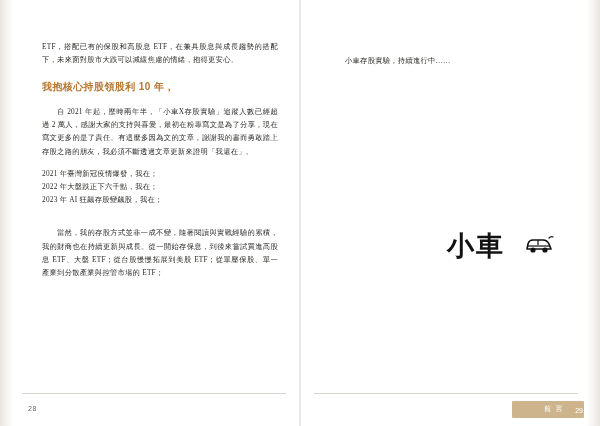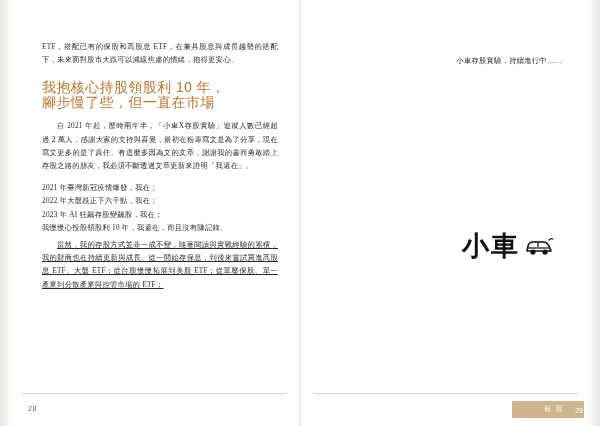--- a/index.html
+++ b/index.html
@@ -61,49 +61,48 @@
     font-size: 7.3px;
     line-height: 13.2px;
     color: #2c2a28;
     text-align: justify;
     letter-spacing: 0.25px;
   }
   p.indent { text-indent: 15px; }
 
   .heading {
     margin: 14px 0 10px 0;
-    font-size: 14px;
+    font-size: 10px;
     line-height: 14.5px;
-    font-weight: normal;
+    font-weight: bold;
     color: #b5772f;
     letter-spacing: 0.4px;
     font-family: "Liberation Sans", "DejaVu Sans", sans-serif;
   }
   .heading span { display: block; }
 
   .list-block p.body { margin-bottom: 0; }
 
   .closing {
     margin-top: 14px;
     font-size: 7.3px;
     line-height: 13.2px;
     color: #2c2a28;
     text-indent: 15px;
     letter-spacing: 0.25px;
-    text-align: right;
   }
 
   
   .signature {
     position: absolute;
     right: 46px;
     top: 232px;
     display: flex;
-    align-items: center;
-    gap: 4px;
+    align-items: flex-start;
+    gap: 19px;
   }
   .sig-text {
     font-size: 27px;
     font-weight: bold;
     color: #111111;
     letter-spacing: 2px;
     font-family: "DejaVu Serif", "Liberation Serif", serif;
     line-height: 1;
   }
   .sig-mark {
@@ -166,33 +165,31 @@
 
   <div class="spread">
 
     <div class="leaf leaf-left">
       <div class="content">
 
         <p class="body">ETF，搭配已有的保股和高股息 ETF，在兼具股息與成長趨勢的搭配下，未來面對股市大跌可以減緩焦慮的情緒，抱得更安心。</p>
 
         <div class="heading">
           <span>我抱核心持股領股利 10 年，</span>
-          <span>腳步慢了些，但一直在市場</span>
         </div>
 
         <p class="body indent">自 2021 年起，歷時兩年半，「小車X存股實驗」追蹤人數已經超過 2 萬人，感謝大家的支持與喜愛，最初在粉專寫文是為了分享，現在寫文更多的是了責任。有這麼多因為文的文章，謝謝我的書而勇敢踏上存股之路的朋友，我必須不斷透過文章更新來證明「我還在」。</p>
 
         <div class="list-block">
           <p class="body">2021 年臺灣新冠疫情爆發，我在；</p>
           <p class="body">2022 年大盤跌正下六千點，我在；</p>
           <p class="body">2023 年 AI 狂飆存股變飆股，我在；</p>
-          <p class="body">我慢慢心投股領股利 10 年，我還在，而且沒有賺記錄。</p>
         </div>
 
-        <p class="body indent" style="margin-top:4px;text-decoration:underline;">當然，我的存股方式並非一成不變，隨著閱讀與實戰經驗的累積，我的財商也在持續更新與成長。從一開始存保息，到後來嘗試買進高股息 ETF、大盤 ETF；從台股慢慢拓展到美股 ETF；從單壓保股、單一產業到分散產業與控管市場的 ETF；</p>
+        <p class="body indent" style="margin-top:20px;">當然，我的存股方式並非一成不變，隨著閱讀與實戰經驗的累積，我的財商也在持續更新與成長。從一開始存保息，到後來嘗試買進高股息 ETF、大盤 ETF；從台股慢慢拓展到美股 ETF；從單壓保股、單一產業到分散產業與控管市場的 ETF；</p>
       </div>
 
       <div class="footer-rule"></div>
       <div class="folio folio-left">28</div>
     </div>
 
     <div class="leaf leaf-right">
       <div class="content">
 
 

